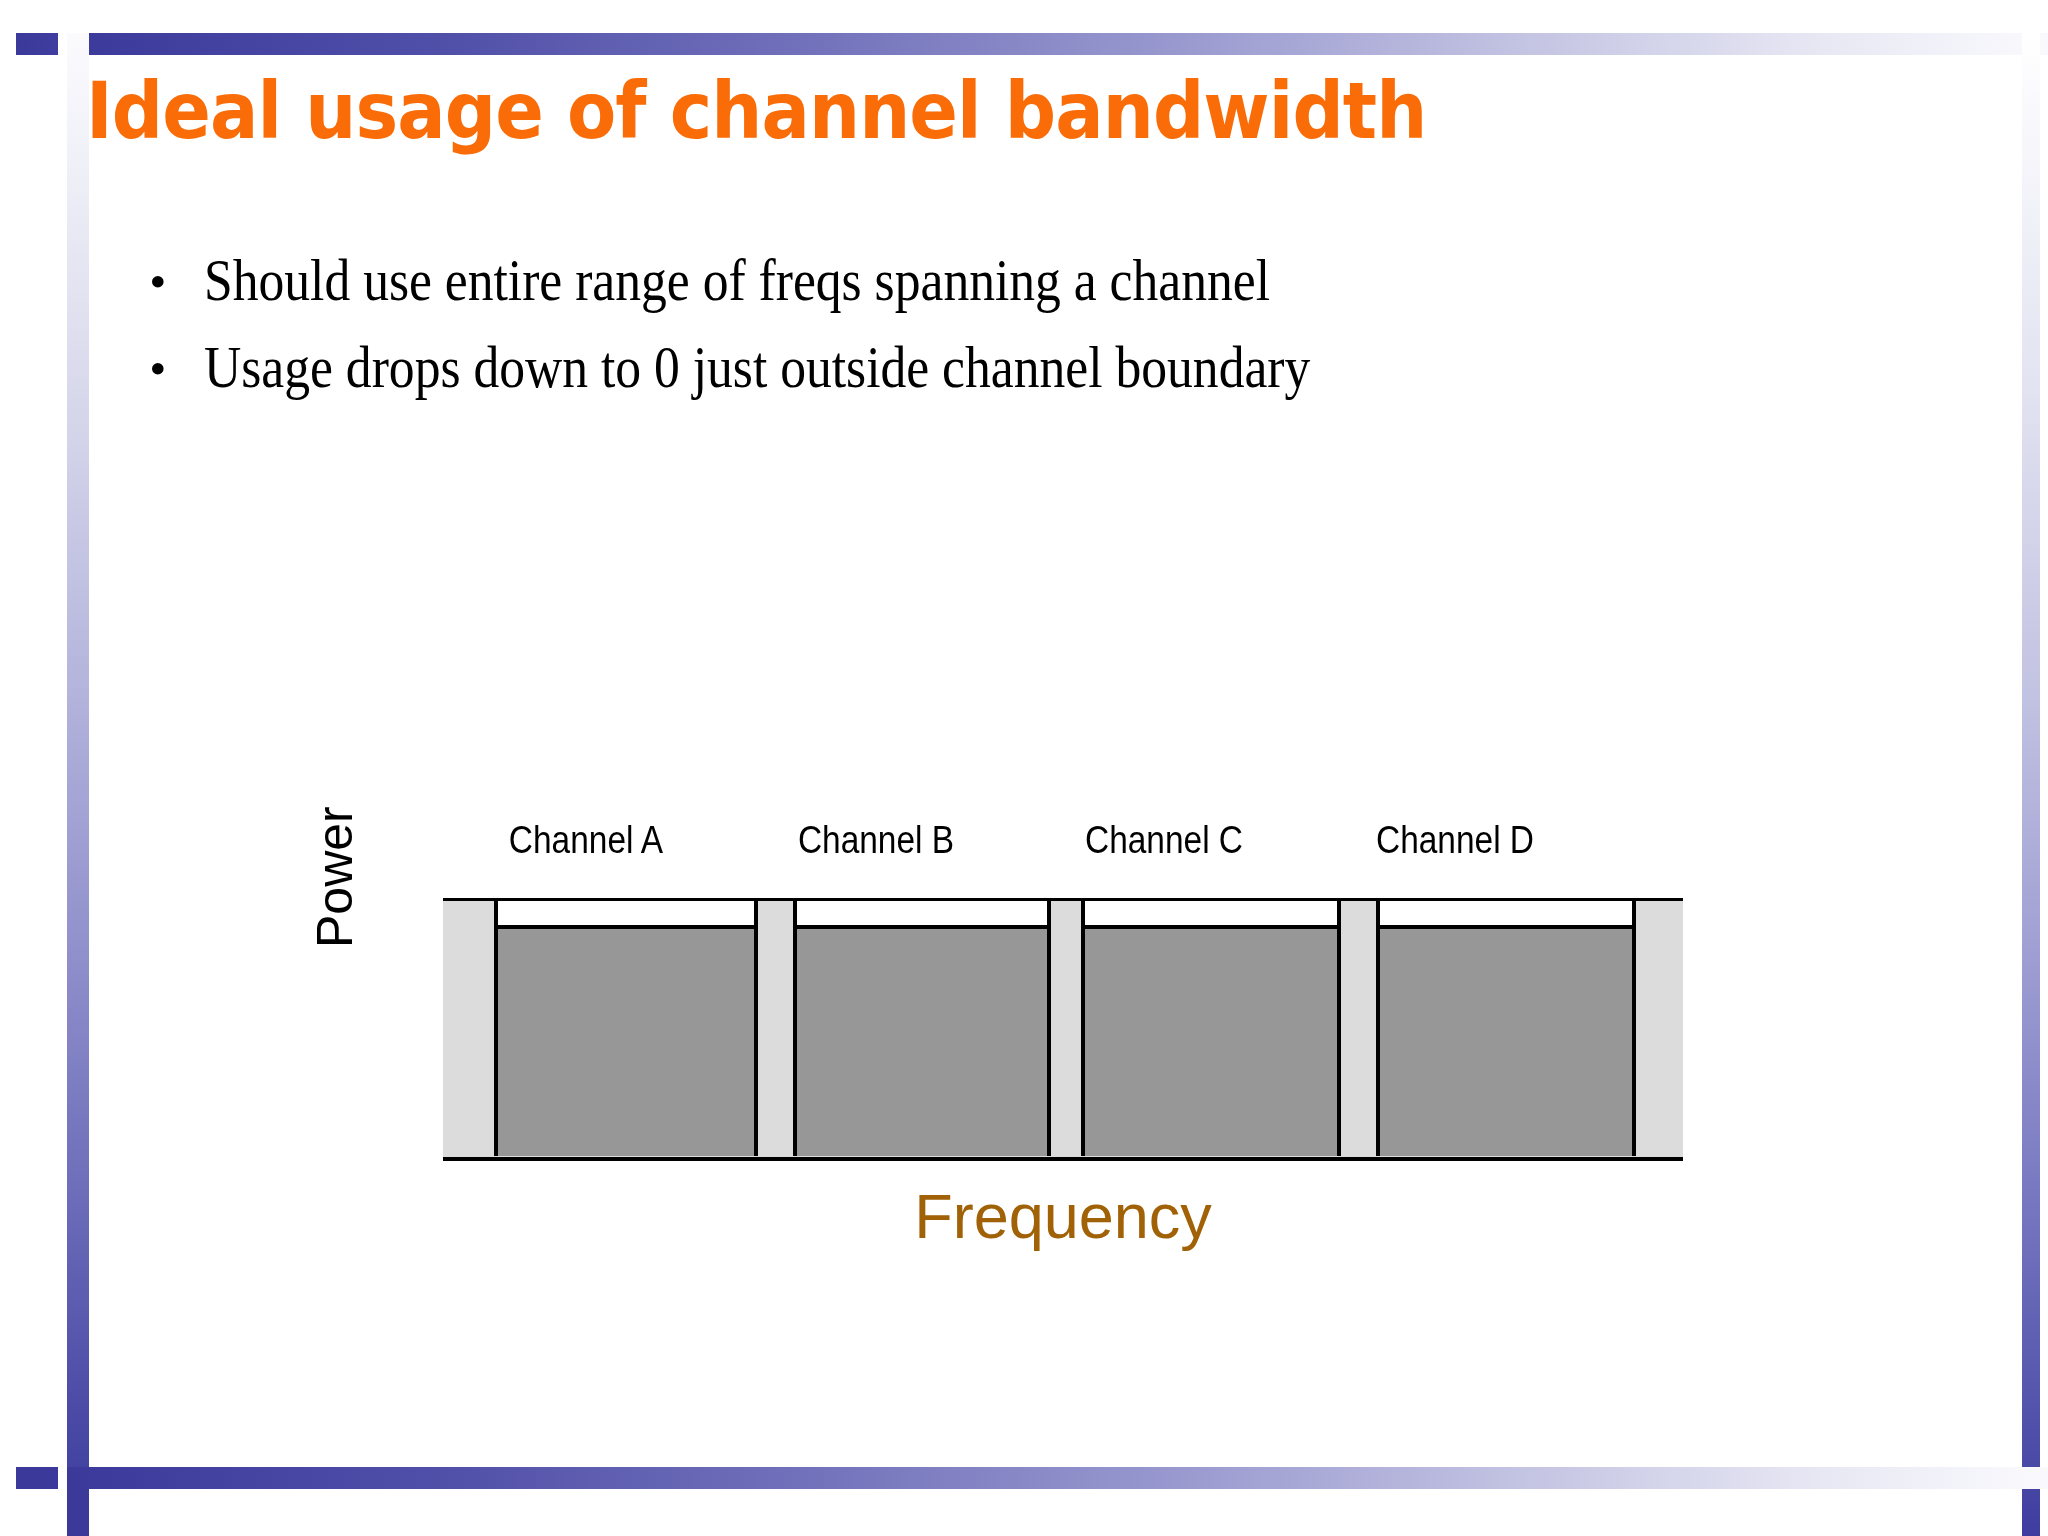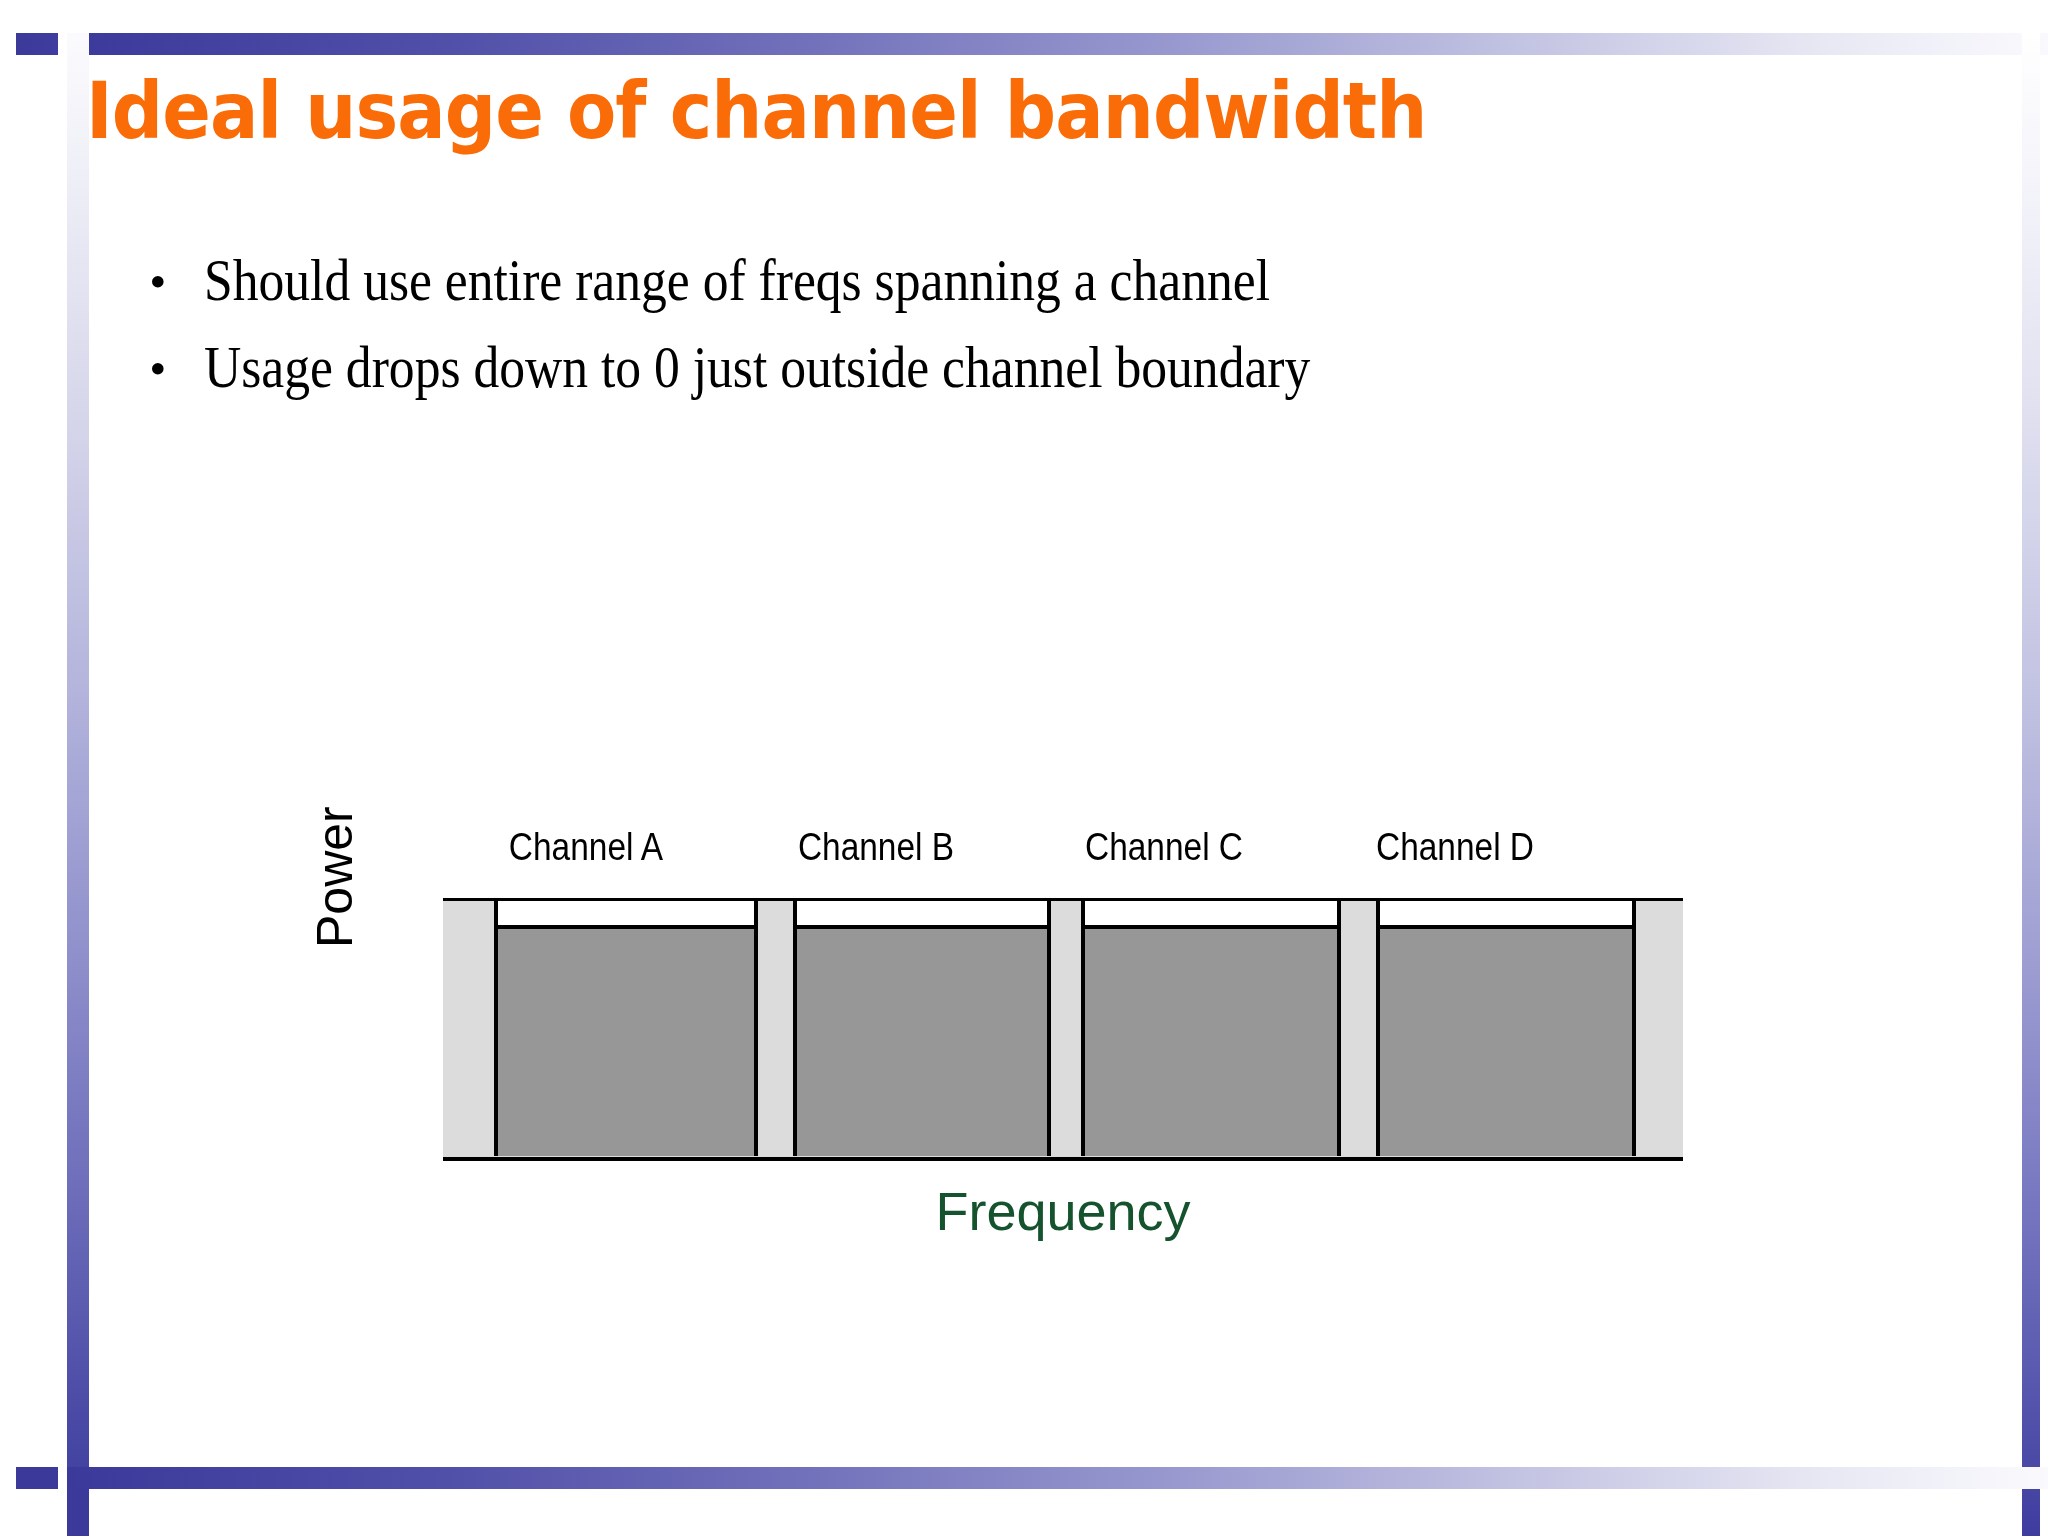--- a/index.html
+++ b/index.html
@@ -143,21 +143,21 @@
     position: absolute;
     left: 300px;
     top: 820px;
     width: 1420px;
     height: 430px;
   }
 
   .chan-labels {
     position: absolute;
     left: 0;
-    top: 8px;
+    top: 1px;
     width: 100%;
     height: 56px;
   }
   .chan-label {
     position: absolute;
     top: 0;
     text-align: center;
     font-family: "Liberation Sans", sans-serif;
     font-size: 38px;
     line-height: 1.0;
@@ -223,22 +223,22 @@
     transform-origin: left top;
     white-space: nowrap;
   }
   .x-label {
     position: absolute;
     left: 127px;
     top: 360px;
     width: 1240px;
     text-align: center;
     font-family: "Liberation Sans", sans-serif;
-    font-size: 54px;
-    color: #14532d;
+    font-size: 63px;
+    color: #a16207;
   }
 </style>
 </head>
 <body>
 
 <div id="slide">
 
   <div class="bar-top-stub"></div>
   <div class="bar-top-main"></div>
   <div class="bar-left"></div>

